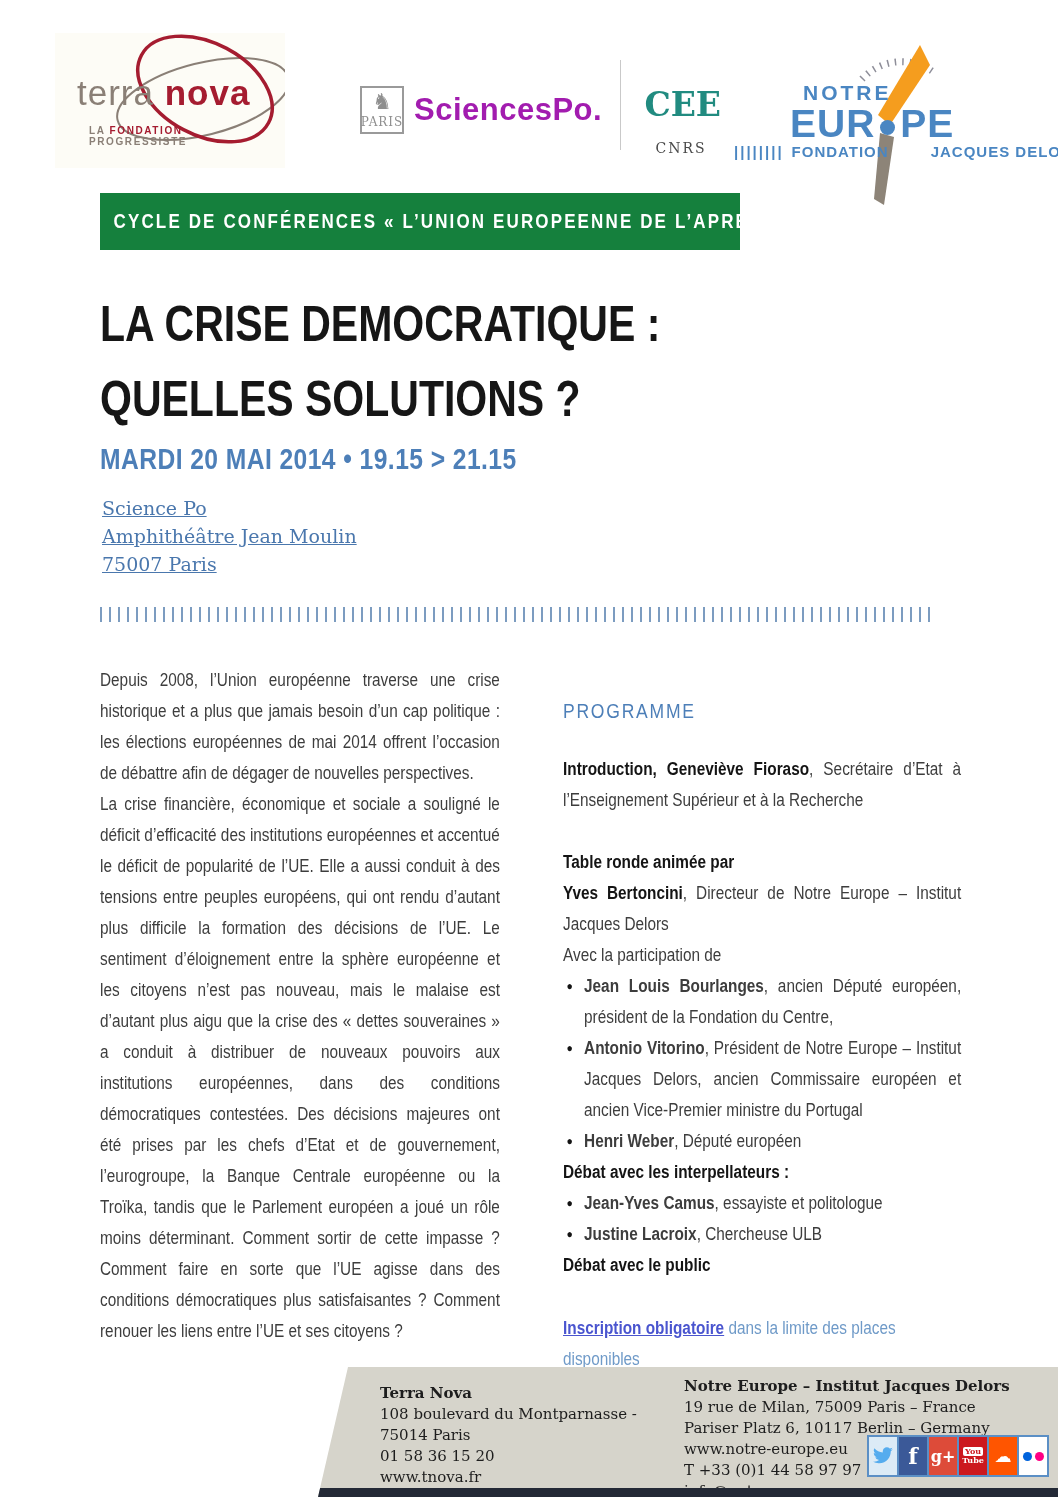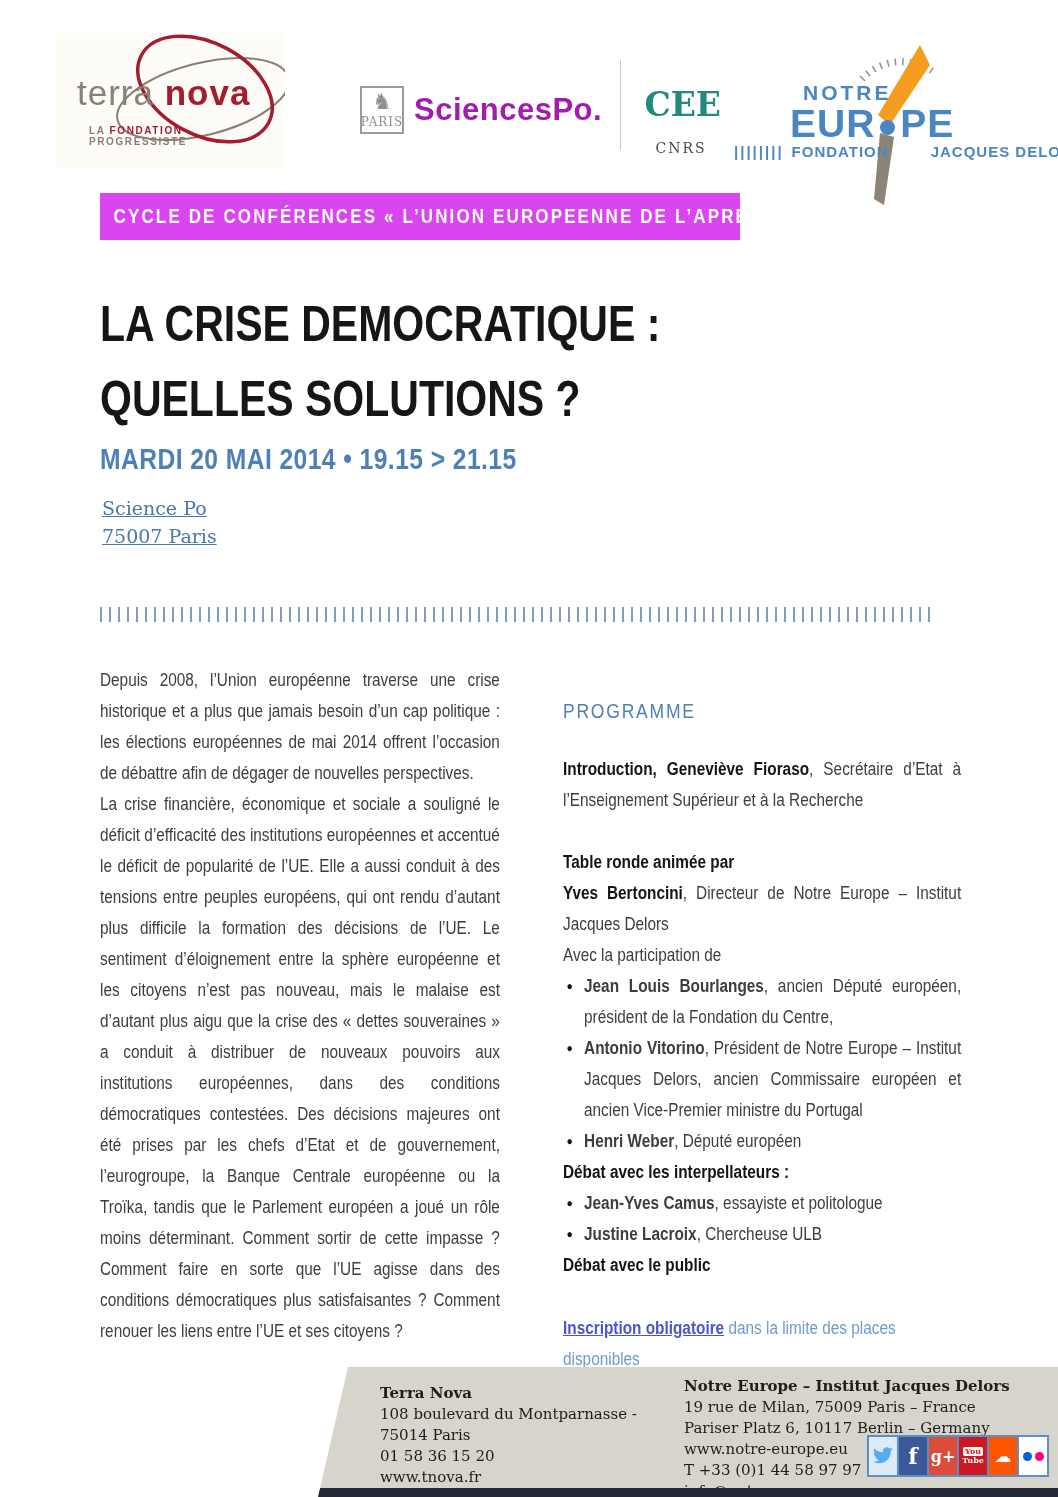--- a/index.html
+++ b/index.html
@@ -34,22 +34,22 @@
   .ne-notre { position:absolute; left:73px; top:36px; font-size:21px; font-weight:700; letter-spacing:3px; z-index:2; }
   .ne-europe { position:absolute; left:60px; top:57px; font-size:39px; font-weight:700; letter-spacing:1px; display:flex; align-items:center; z-index:2; }
   .ne-dot { display:inline-block; width:15px; height:15px; border-radius:50%; background:#4a86c2; margin:6px 5px 0 5px; }
   .ne-needles { position:absolute; left:118px; top:-12px; z-index:1; overflow:visible; }
   .ne-bottom { position:absolute; left:4px; top:98px; font-size:15px; font-weight:700; letter-spacing:1px; display:flex; z-index:2; white-space:nowrap; }
   .ne-bars { letter-spacing:2px; margin-right:8px; }
   .ne-jacques { margin-left:42px; }
 
   
   .banner {
-    position:absolute; left:100px; top:193px; width:640px; height:47px;
-    background:#d946ef; color:#ffffff; display:flex; align-items:center;
+    position:absolute; left:100px; top:193px; width:640px; height:57px;
+    background:#15803d; color:#ffffff; display:flex; align-items:center;
   }
   .banner-text { transform:scaleX(0.85); transform-origin:left center; font-size:20px; font-weight:700; letter-spacing:2.5px; padding-left:16px; white-space:nowrap; }
 
   
   .title { position:absolute; left:100px; top:287px; color:#161616; font-weight:700; font-size:50px; line-height:75px; transform:scaleX(0.82); transform-origin:left top; white-space:nowrap; }
   .date-line { position:absolute; left:100px; top:443px; color:#4d7fb8; font-weight:700; font-size:29px; letter-spacing:0.5px; transform:scaleX(0.85); transform-origin:left top; white-space:nowrap; }
   .venue { position:absolute; left:102px; top:494px; font-family:"DejaVu Serif", serif; font-size:19px; line-height:28px; color:#4a77ad;text-decoration:underline; }
 
   
   .tick-sep {
@@ -166,20 +166,21 @@
 
   <div class="title">
     <div>LA CRISE DEMOCRATIQUE :</div>
     <div>QUELLES SOLUTIONS ?</div>
   </div>
 
   <div class="date-line">MARDI 20 MAI 2014 • 19.15 &gt; 21.15</div>
 
   <div class="venue">
     <div>Science Po</div>
+    <div>Amphithéâtre Jean Moulin</div>
     <div>75007 Paris</div>
   </div>
 
   <div class="tick-sep"></div>
 
   <div class="col-left">
     <p>Depuis 2008, l’Union européenne traverse une crise historique et a plus que jamais besoin d’un cap politique : les élections européennes de mai 2014 offrent l’occasion de débattre afin de dégager de nouvelles perspectives.</p>
     <p>La crise financière, économique et sociale a souligné le déficit d’efficacité des institutions européennes et accentué le déficit de popularité de l’UE. Elle a aussi conduit à des tensions entre peuples européens, qui ont rendu d’autant plus difficile la formation des décisions de l’UE. Le sentiment d’éloignement entre la sphère européenne et les citoyens n’est pas nouveau, mais le malaise est d’autant plus aigu que la crise des « dettes souveraines » a conduit à distribuer de nouveaux pouvoirs aux institutions européennes, dans des conditions démocratiques contestées. Des décisions majeures ont été prises par les chefs d’Etat et de gouvernement, l’eurogroupe, la Banque Centrale européenne ou la Troïka, tandis que le Parlement européen a joué un rôle moins déterminant. Comment sortir de cette impasse ? Comment faire en sorte que l’UE agisse dans des conditions démocratiques plus satisfaisantes ? Comment renouer les liens entre l’UE et ses citoyens ?</p>
   </div>
 

